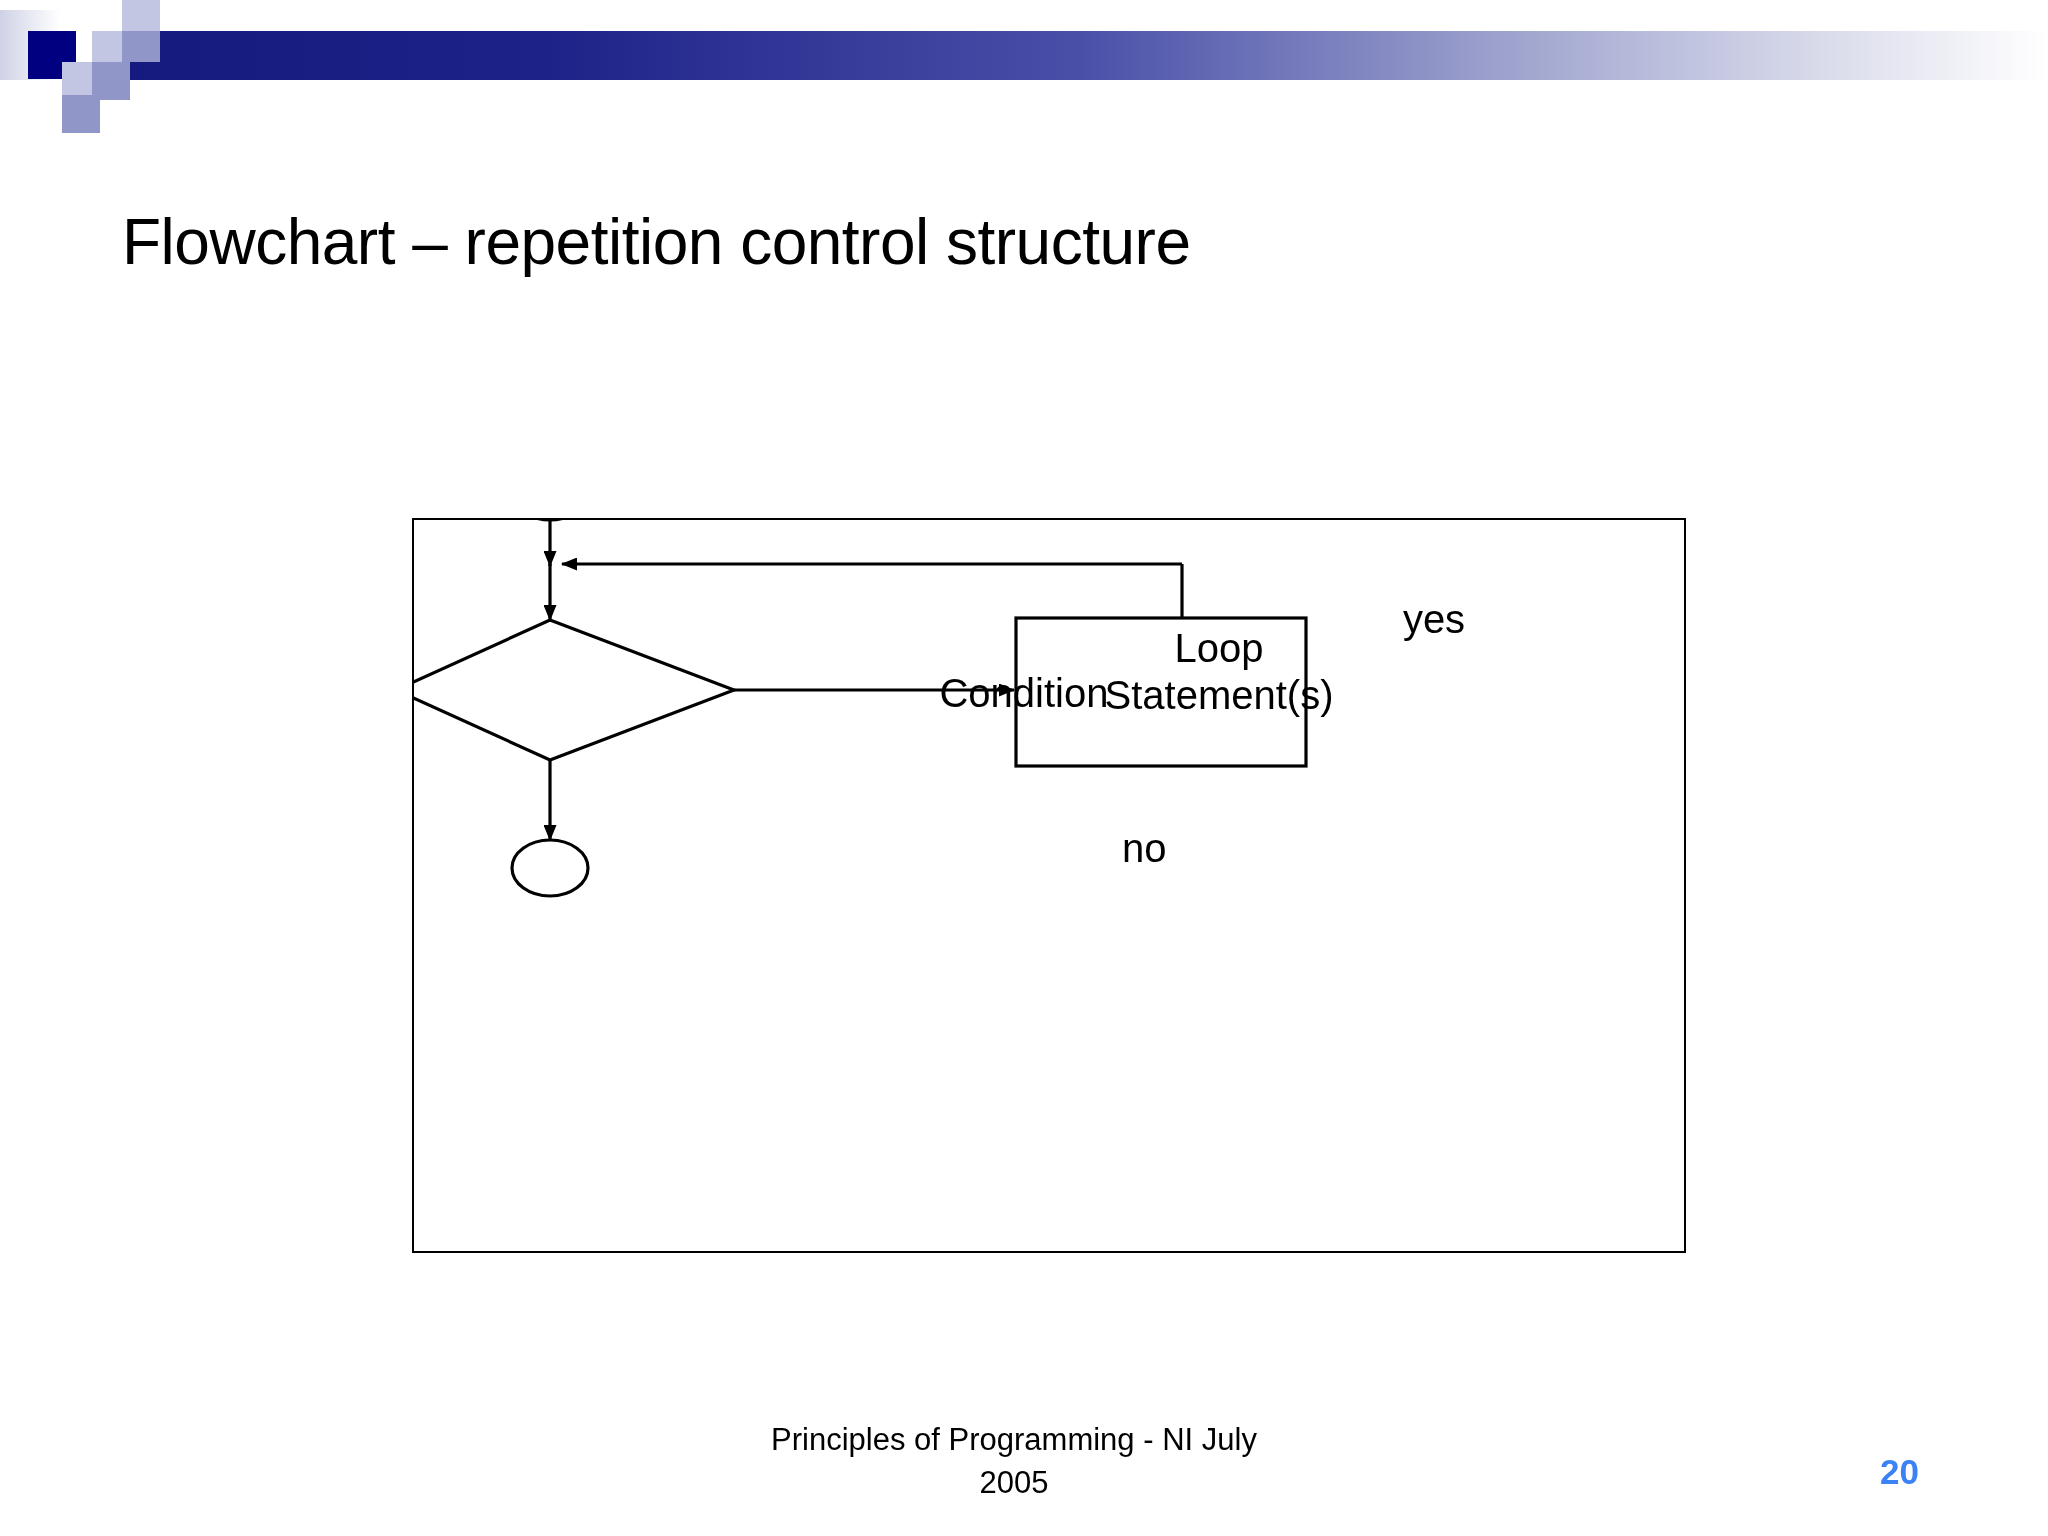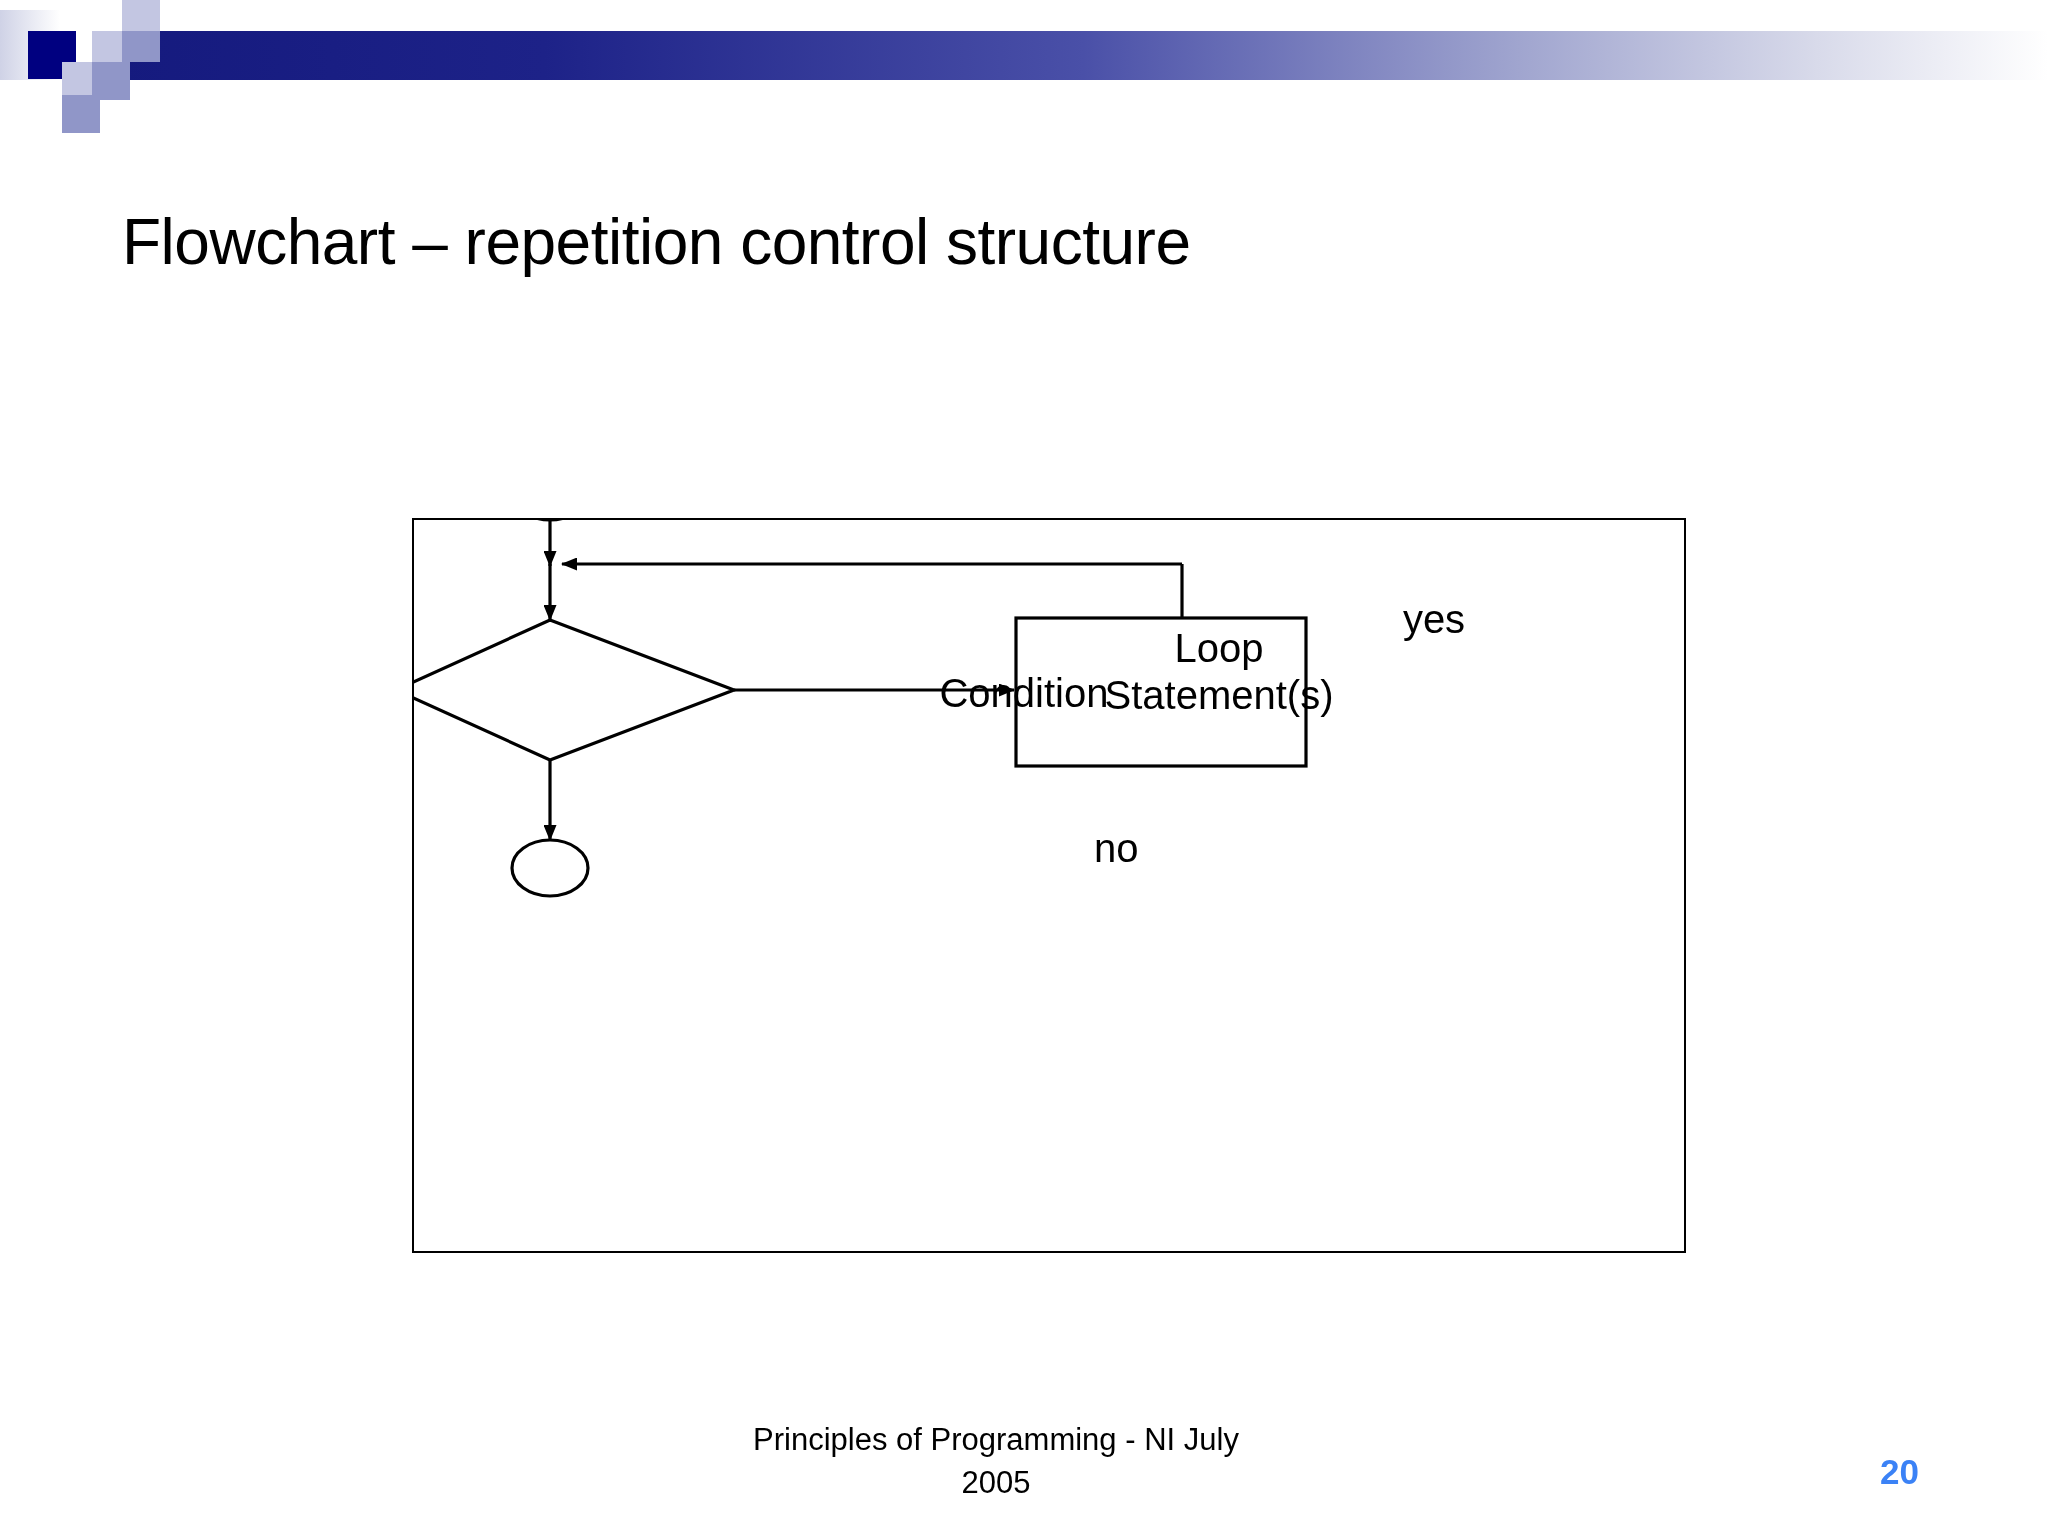--- a/index.html
+++ b/index.html
@@ -100,30 +100,30 @@
     width: 380px;
     white-space: normal;
   }
   #yes-label {
     left: 960px;
     top: 76px;
     width: 120px;
     text-align: center;
   }
   #no-label {
-    left: 680px;
+    left: 708px;
     top: 305px;
     width: 120px;
     text-align: left;
   }
 
   
   #footer-text {
     position: absolute;
-    left: 496px;
+    left: 514px;
     top: 1418px;
     width: 1000px;
     text-align: center;
     font-size: 31px;
     line-height: 43px;
     color: #000000;
   }
   #page-number {
     position: absolute;
     left: 1880px;

